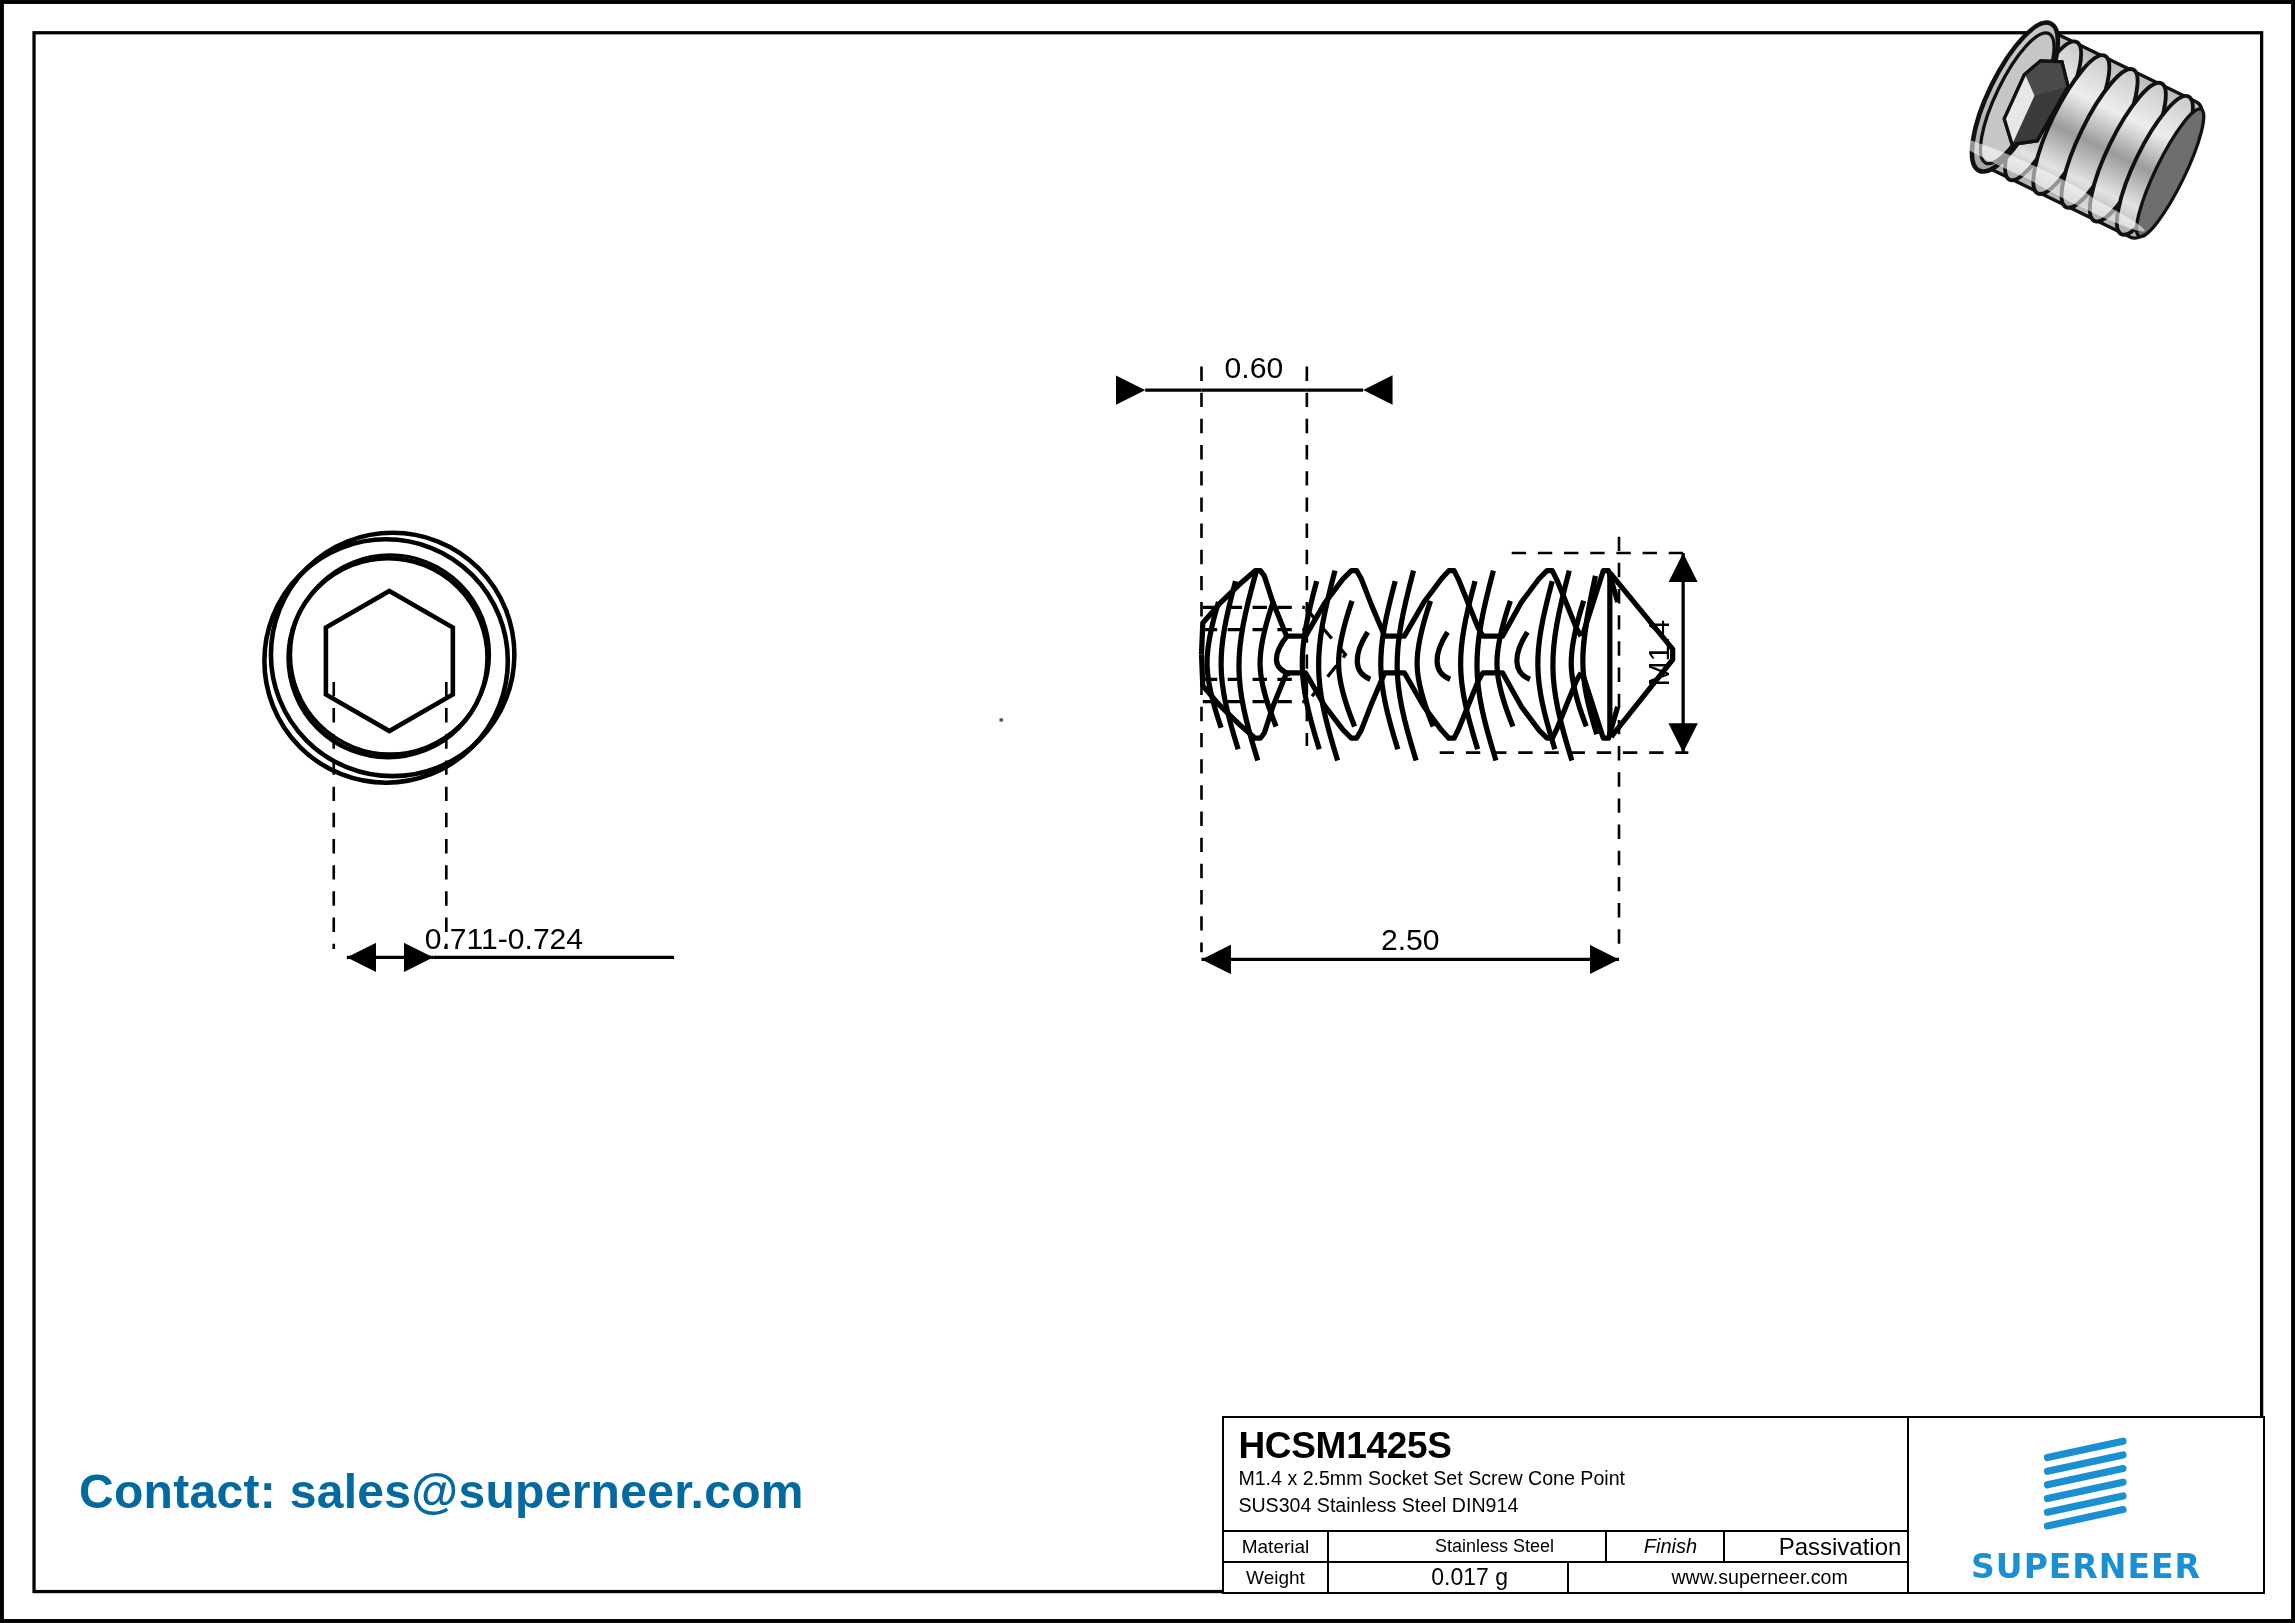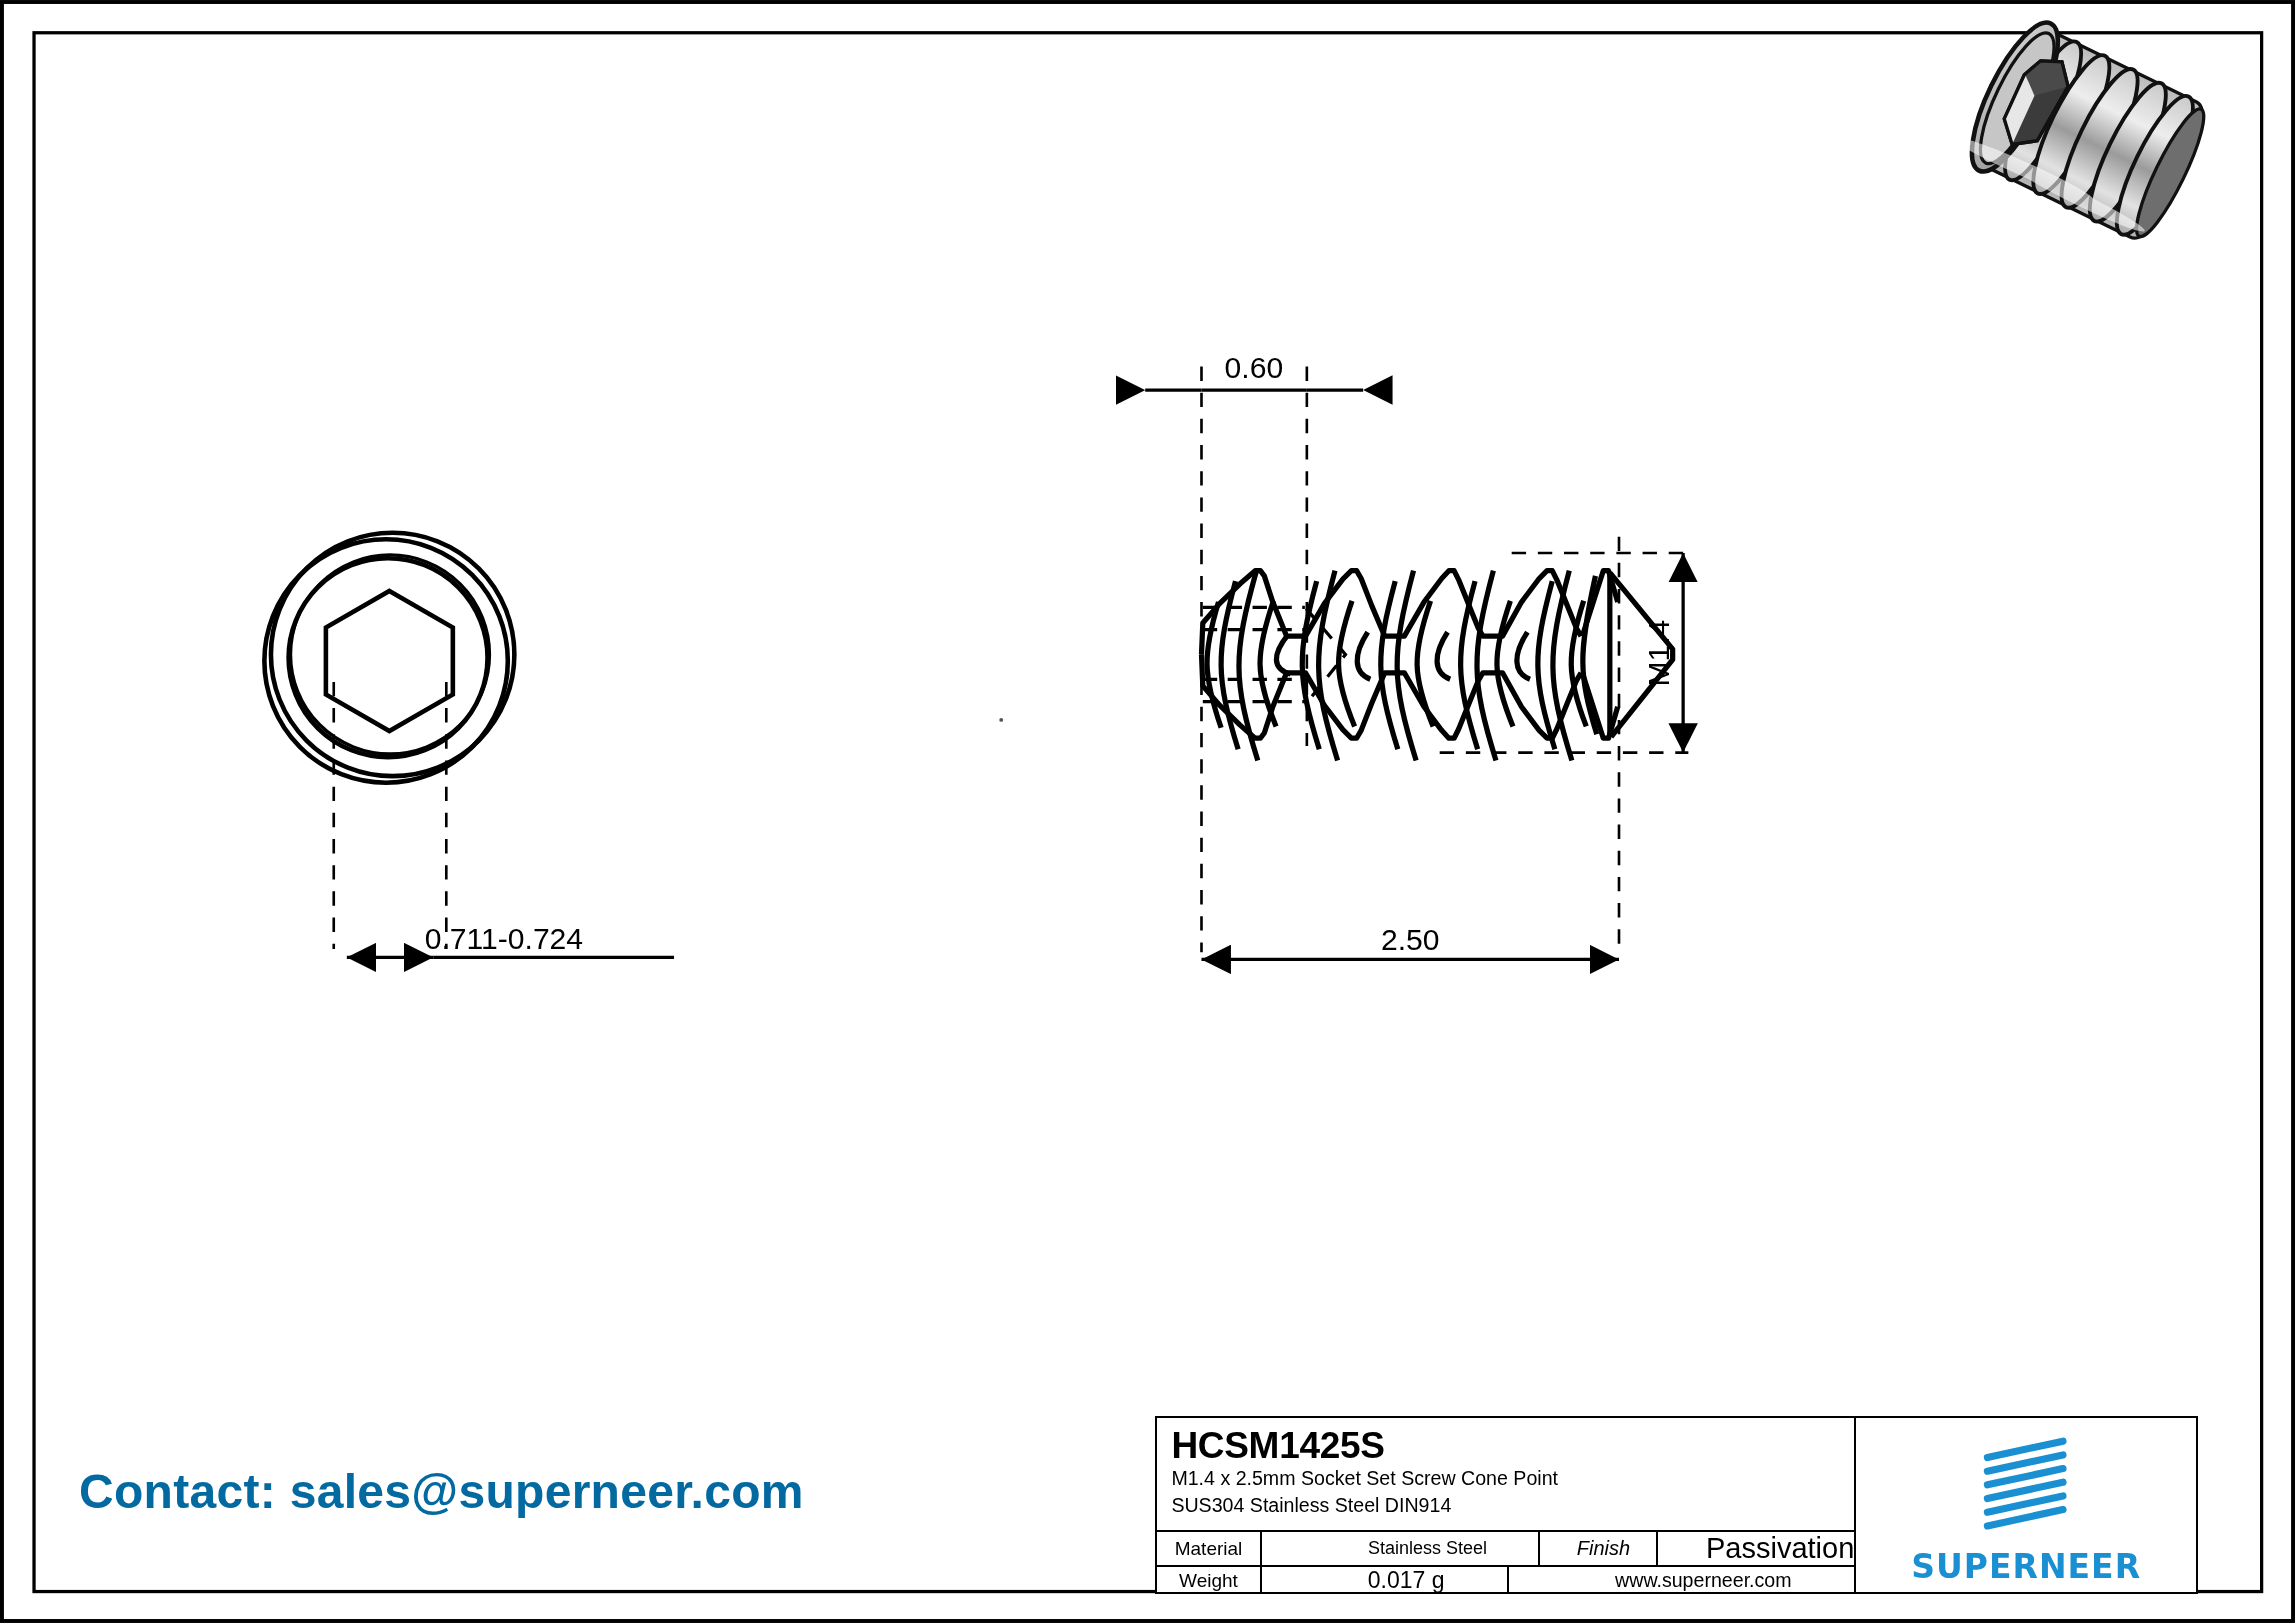--- a/index.html
+++ b/index.html
@@ -37,21 +37,21 @@
     font-family: "Liberation Sans", sans-serif;
     font-size: 48px;
     font-weight: bold;
     color: #0369a1;
     letter-spacing: 0.3px;
     white-space: nowrap;
   }
   
   #titleblock {
     position: absolute;
-    left: 1155px;
+    left: 1222px;
     top: 1416px;
     width: 1043px;
     height: 178px;
     border: 2.6px solid #000;
     box-sizing: border-box;
     display: flex;
     background: #fff;
   }
   #tb-left {
     flex: 0 0 685px;
@@ -94,21 +94,21 @@
     color: #000;
     border-right: 2px solid #000;
     height: 100%;
     overflow: hidden;
     white-space: nowrap;
   }
   .tb-cell:last-child { border-right: none; }
   .c-label  { flex: 0 0 105px; font-size: 19px; }
   .c-value1 { flex: 0 0 223px; font-size: 18px; margin-left: 44px; }
   .c-finish { flex: 0 0 107px; font-size: 20px; font-style: italic; }
-  .c-value2 { flex: 1 1 auto;  font-size: 29px; padding-left: 37px; }
+  .c-value2 { flex: 1 1 auto;  font-size: 24px; padding-left: 37px; }
   .c-weightval { flex: 1 1 auto; font-size: 23px; }
   .c-url { flex: 1 1 auto; font-size: 19.6px; color: #000000; }
   #tb-right {
     flex: 1 1 auto;
     position: relative;
     display: flex;
     flex-direction: column;
     align-items: center;
     justify-content: center;
     padding-top: 11.8px;

